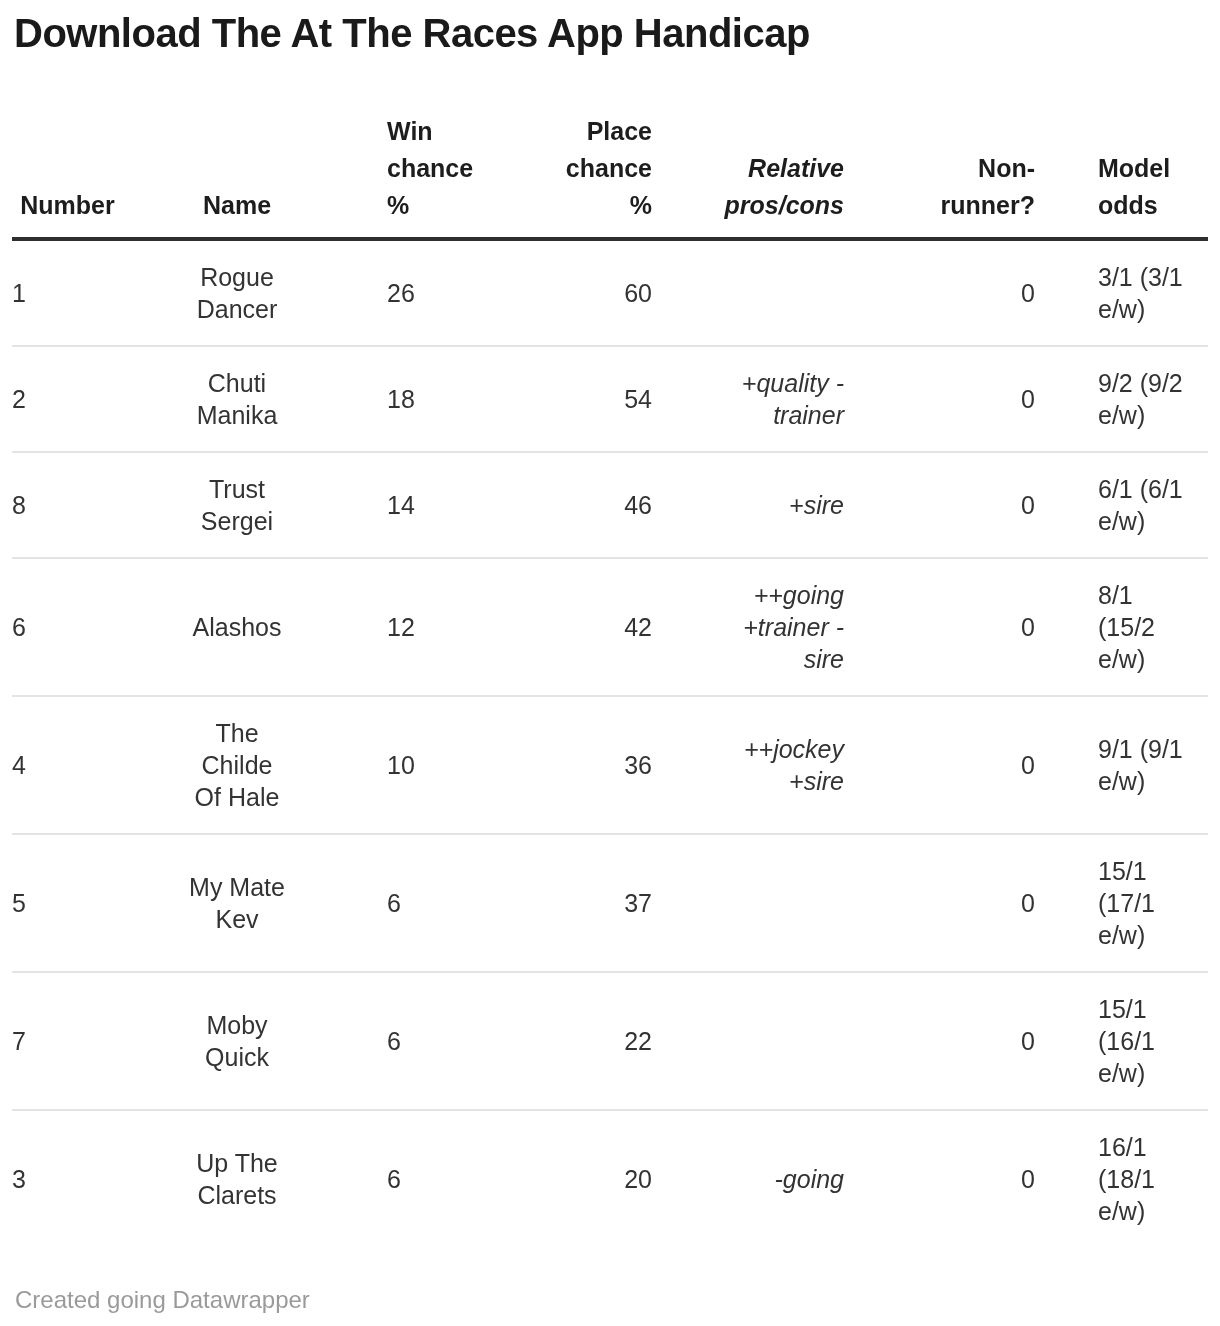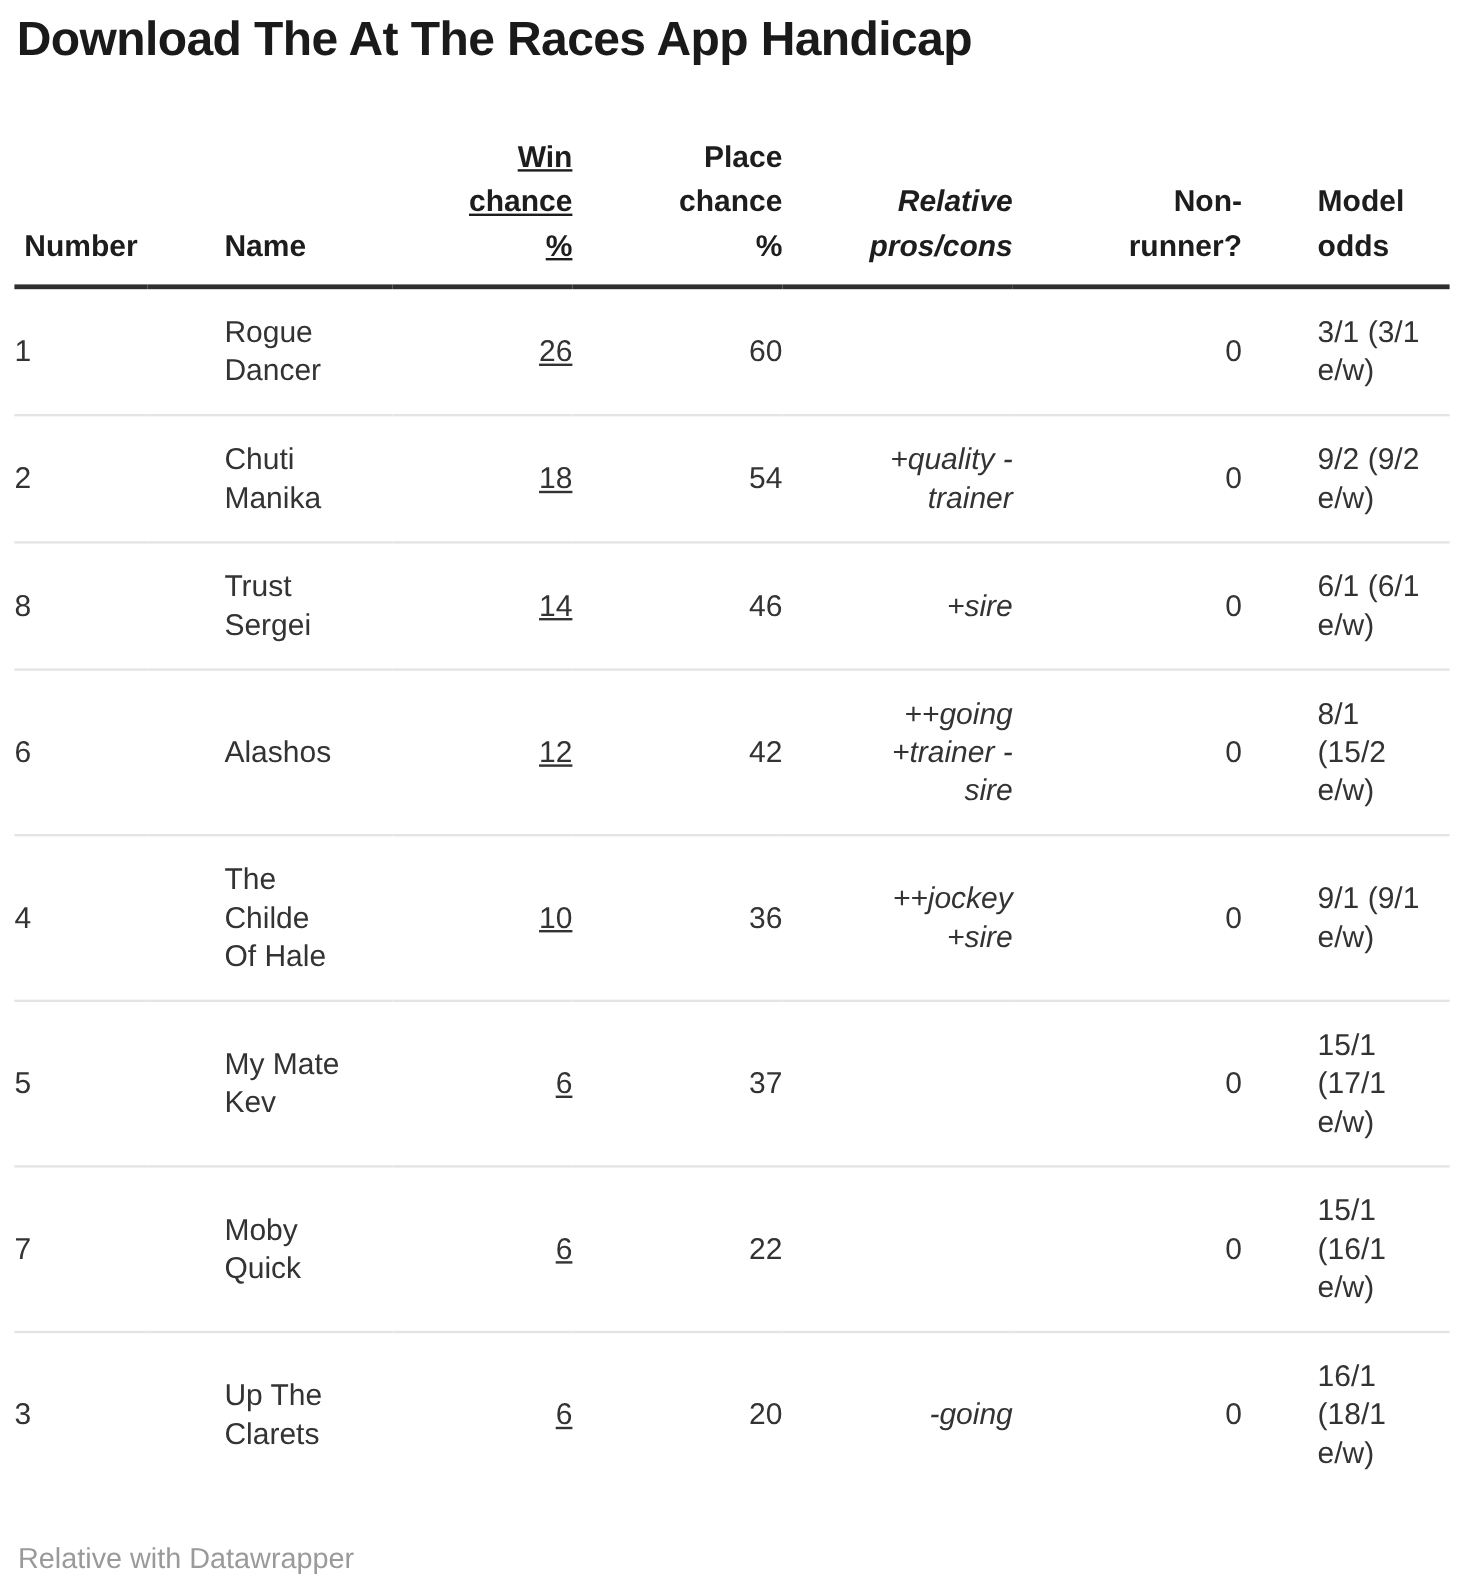--- a/index.html
+++ b/index.html
@@ -41,22 +41,22 @@
     line-height: 32px;
     color: #333333;
     vertical-align: middle;
     padding-top: 20px;
     padding-bottom: 20px;
   }
   .dw-table tbody tr + tr td { border-top: 2px solid #e4e4e4; }
 
   
   .c1 { }
-  .c2 { text-align: left;  padding-left: 64px; padding-right: 40px; }
-  .c3 { text-align: right; padding-left: 60px; text-decoration: underline; }
+  .c2 { text-align: center;  padding-left: 64px; padding-right: 40px; }
+  .c3 { text-align: left; padding-left: 60px; }
   .c4 { text-align: right; padding-left: 75px; }
   .c5 { text-align: right;  padding-left: 66px; font-style: italic; }
   .c6 { text-align: right; padding-left: 80px; }
   .c7 { text-align: left;  padding-left: 63px; padding-right: 20px; }
 
   .credit {
     display: inline-block;
     margin: 38px 0 0 15px;
     font-size: 24px;
     line-height: 30px;
@@ -162,15 +162,15 @@
         <td class="c2">Up The Clarets</td>
         <td class="c3">6</td>
         <td class="c4">20</td>
         <td class="c5">-going</td>
         <td class="c6">0</td>
         <td class="c7">16/1 (18/1 e/w)</td>
       </tr>
     </tbody>
   </table>
 
-  <a class="credit">Relative with Datawrapper</a>
+  <a class="credit">Created going Datawrapper</a>
 
 </div>
 
 </body></html>

